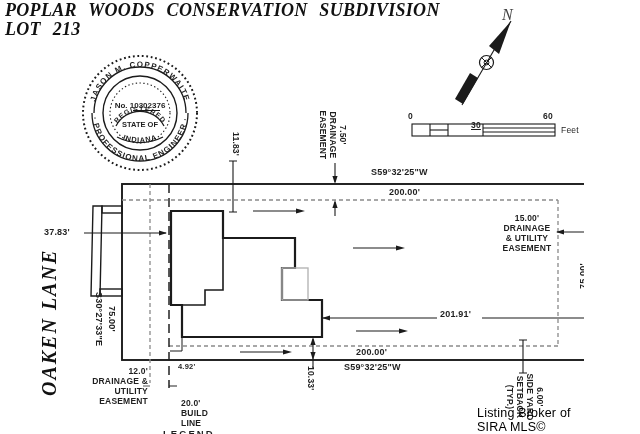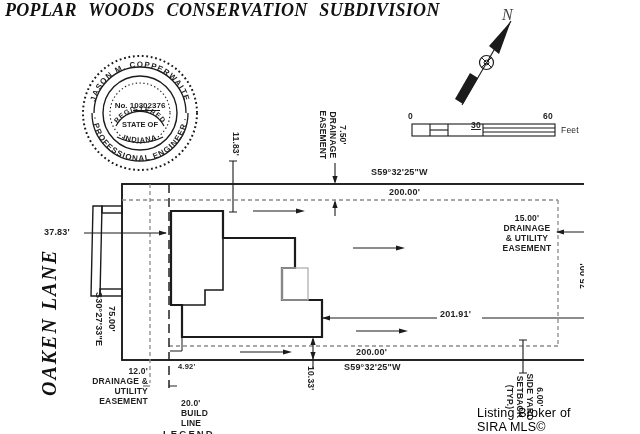--- a/index.html
+++ b/index.html
@@ -28,20 +28,21 @@
   #legend-clip div{font-size:9.5px;font-weight:700;letter-spacing:2px;}
   svg text{font-family:"Liberation Sans",sans-serif;fill:#1f1f1f;}
 </style>
 </head>
 <body>
 
 <div id="page">
 
   <div id="title">
     <div>POPLAR WOODS CONSERVATION SUBDIVISION</div>
+    <div>LOT 213</div>
   </div>
 
   <svg class="abs" style="left:0;top:0" width="640" height="434" viewBox="0 0 640 434">
     <g stroke="#1b1b1b" fill="none" stroke-width="1.3">
 
       <g>
         <circle cx="140" cy="113" r="57" stroke-width="2" stroke-dasharray="1.8 2.7"></circle>
         <circle cx="140" cy="113" r="37" stroke-width="1.4"></circle>
         <circle cx="140" cy="113" r="30" stroke-width="1.1" stroke-dasharray="1.4 2.4"></circle>
         <path id="sealTop" d="M94,113 A46,46 0 0 1 186,113"></path>

